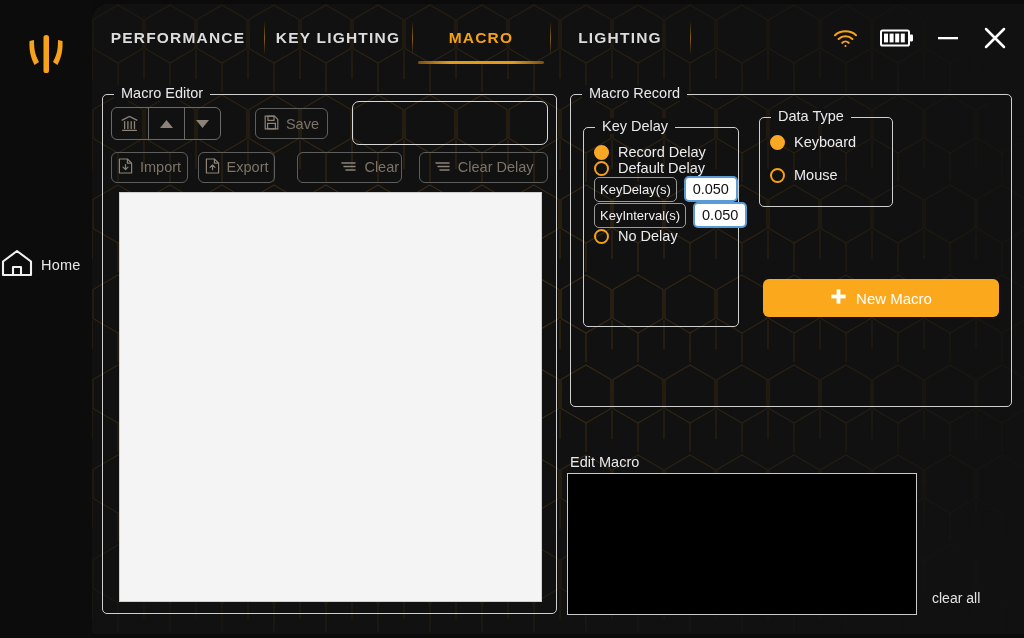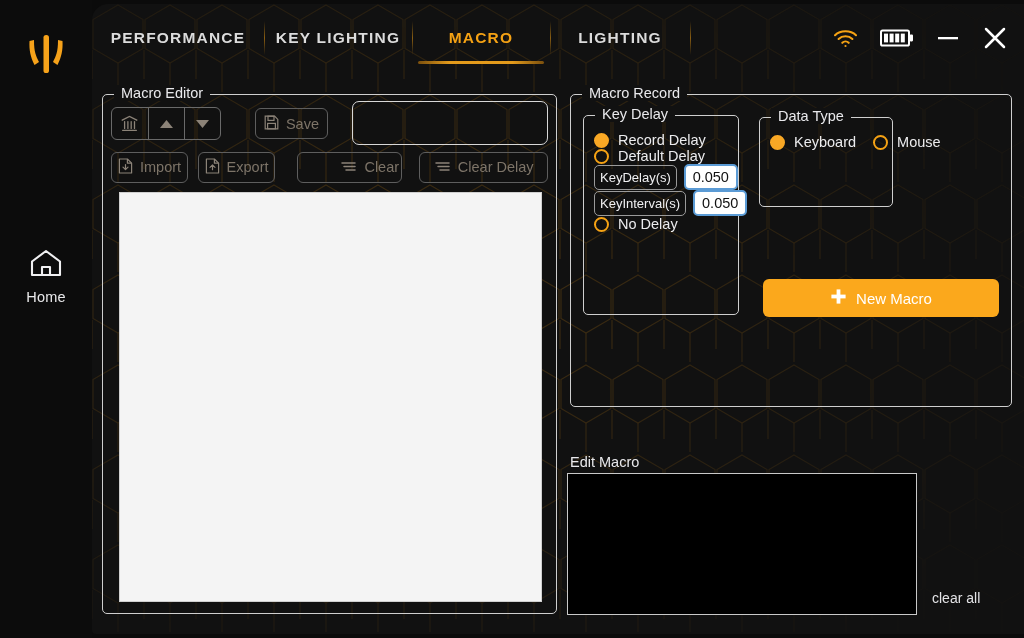--- a/index.html
+++ b/index.html
@@ -13,21 +13,21 @@
 
   
   #sidebar {
     position: absolute; left: 0; top: 0; width: 92px; height: 638px;
     background: #0c0c0c; z-index: 5;
   }
   #logo { position: absolute; left: 0; top: 26px; width: 92px; height: 56px;
           display: flex; align-items: center; justify-content: center; }
   .nav-item {
     position: absolute; left: 0; width: 92px;
-    display: flex; flex-direction: column; align-items: center; gap: 7px;
+    display: flex; flex-direction: row; align-items: center; gap: 7px;
     cursor: pointer;
   }
   #nav-home { top: 248px; }
   #nav-settings { top: 528px; }
   .nav-label { color: #e8e8ea; font-size: 14.5px; letter-spacing: .2px; }
 
   
   #window {
     position: absolute; left: 92px; top: 4px; width: 932px; height: 630px;
     background: #111111;
@@ -107,21 +107,21 @@
   #btn-clear { width: 112px; height: 31px; margin-left: 22px; padding-left: 40px; }
   #btn-cleardelay { width: 142px; height: 31px; margin-left: 17px; }
 
   #macro-list {
     position: absolute; left: 16px; top: 97px; width: 423px; height: 410px;
     background: #f4f4f4; border: 1px solid #d0d0d0;
   }
 
   
   #macro-record { left: 478px; top: 90px; width: 442px; height: 313px; }
-  #key-delay { left: 12px; top: 20px; width: 156px; height: 200px; }
+  #key-delay { left: 12px; top: 32px; width: 156px; height: 200px; }
   #data-type { left: 188px; top: 22px; width: 134px; height: 90px; }
 
   .radio-row { display: flex; align-items: center; gap: 9px; cursor: pointer; }
   .radio {
     width: 15px; height: 15px; border-radius: 50%;
     border: 2.5px solid #f5a214; background: transparent; flex: none;
   }
   .radio.on { background: #f9a825; border-color: #f9a825; }
   .radio-label { color: #ececee; font-size: 14.5px; white-space: nowrap; }
 
@@ -362,21 +362,21 @@
 
           <div class="radio-row">
             <span class="radio"></span>
             <span class="radio-label">No Delay</span>
           </div>
         </div>
       </div>
 
       <div class="groupbox" id="data-type">
         <span class="legend">Data Type</span>
-        <div style="position:absolute; left:10px; top:16px; display:flex; flex-direction:row; gap:17px;">
+        <div style="position:absolute; left:10px; top:16px; display:flex; flex-direction:column; gap:17px;">
           <div class="radio-row">
             <span class="radio on"></span>
             <span class="radio-label">Keyboard</span>
           </div>
           <div class="radio-row">
             <span class="radio"></span>
             <span class="radio-label">Mouse</span>
           </div>
         </div>
       </div>

